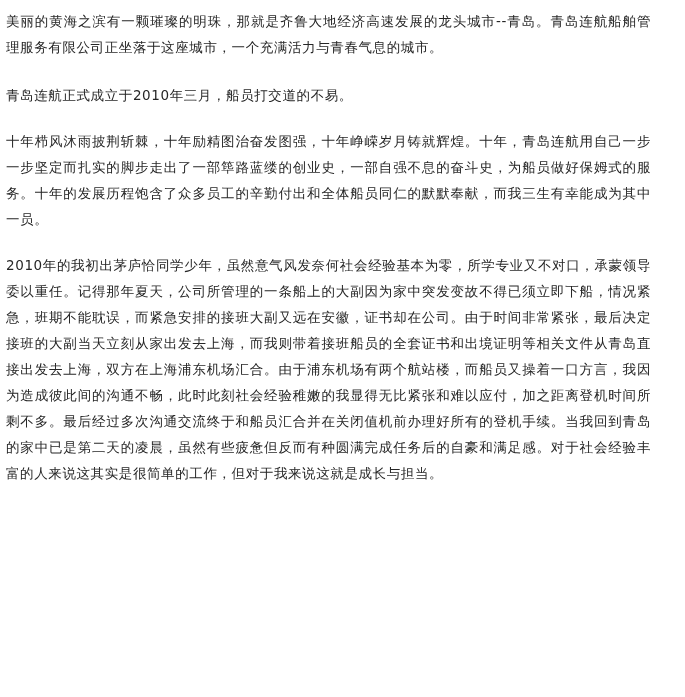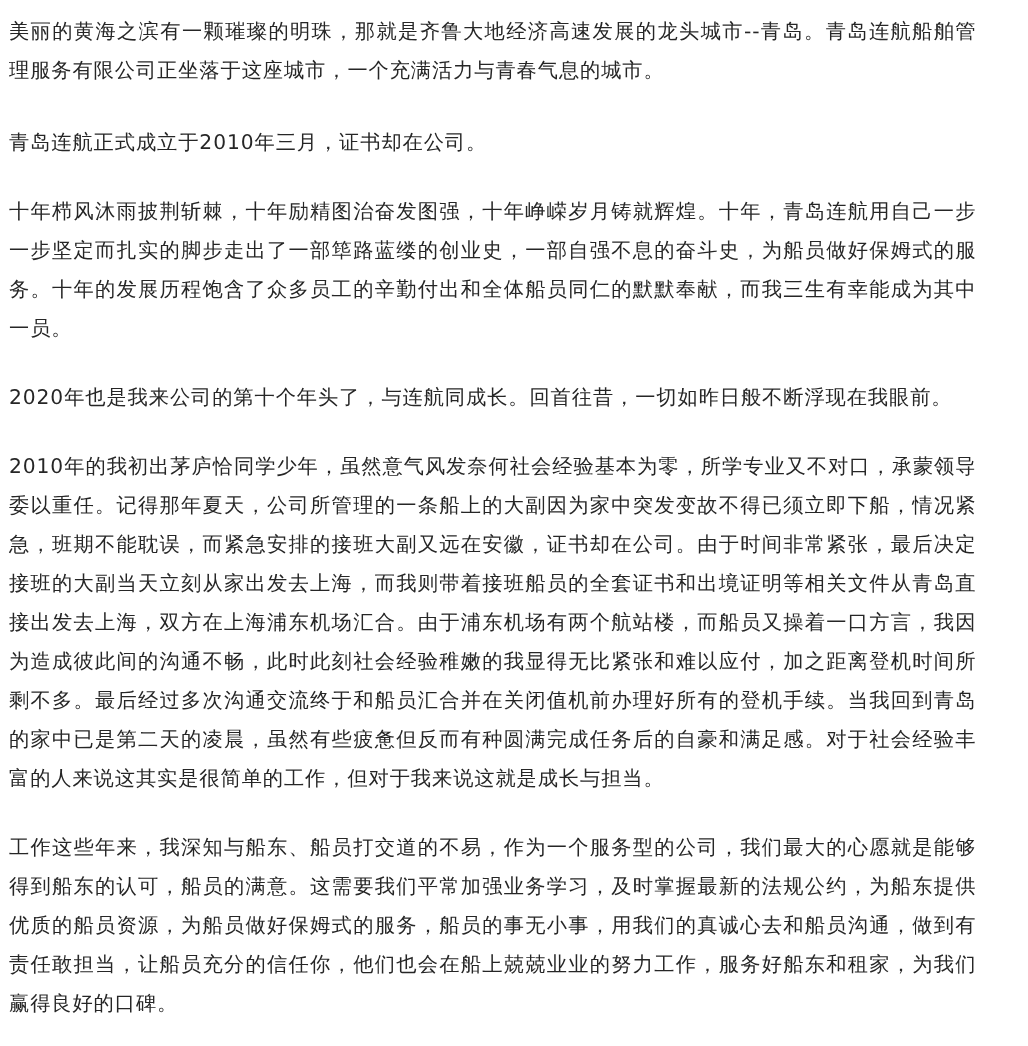--- a/index.html
+++ b/index.html
@@ -33,18 +33,16 @@
   }
   .para.first {
     margin-bottom: 22px;
   }
 </style>
 </head>
 <body>
 
 <div class="doc">
   <p class="para first">美丽的黄海之滨有一颗璀璨的明珠，那就是齐鲁大地经济高速发展的龙头城市--青岛。青岛连航船舶管理服务有限公司正坐落于这座城市，一个充满活力与青春气息的城市。</p>
-  <p class="para">青岛连航正式成立于2010年三月，证书却在公司。</p>
+  <p class="para">青岛连航正式成立于2010年三月，船员打交道的不易。</p>
   <p class="para">十年栉风沐雨披荆斩棘，十年励精图治奋发图强，十年峥嵘岁月铸就辉煌。十年，青岛连航用自己一步一步坚定而扎实的脚步走出了一部筚路蓝缕的创业史，一部自强不息的奋斗史，为船员做好保姆式的服务。十年的发展历程饱含了众多员工的辛勤付出和全体船员同仁的默默奉献，而我三生有幸能成为其中一员。</p>
-  <p class="para">2020年也是我来公司的第十个年头了，与连航同成长。回首往昔，一切如昨日般不断浮现在我眼前。</p>
   <p class="para">2010年的我初出茅庐恰同学少年，虽然意气风发奈何社会经验基本为零，所学专业又不对口，承蒙领导委以重任。记得那年夏天，公司所管理的一条船上的大副因为家中突发变故不得已须立即下船，情况紧急，班期不能耽误，而紧急安排的接班大副又远在安徽，证书却在公司。由于时间非常紧张，最后决定接班的大副当天立刻从家出发去上海，而我则带着接班船员的全套证书和出境证明等相关文件从青岛直接出发去上海，双方在上海浦东机场汇合。由于浦东机场有两个航站楼，而船员又操着一口方言，我因为造成彼此间的沟通不畅，此时此刻社会经验稚嫩的我显得无比紧张和难以应付，加之距离登机时间所剩不多。最后经过多次沟通交流终于和船员汇合并在关闭值机前办理好所有的登机手续。当我回到青岛的家中已是第二天的凌晨，虽然有些疲惫但反而有种圆满完成任务后的自豪和满足感。对于社会经验丰富的人来说这其实是很简单的工作，但对于我来说这就是成长与担当。</p>
-  <p class="para">工作这些年来，我深知与船东、船员打交道的不易，作为一个服务型的公司，我们最大的心愿就是能够得到船东的认可，船员的满意。这需要我们平常加强业务学习，及时掌握最新的法规公约，为船东提供优质的船员资源，为船员做好保姆式的服务，船员的事无小事，用我们的真诚心去和船员沟通，做到有责任敢担当，让船员充分的信任你，他们也会在船上兢兢业业的努力工作，服务好船东和租家，为我们赢得良好的口碑。</p>
 </div>
 
 </body></html>

